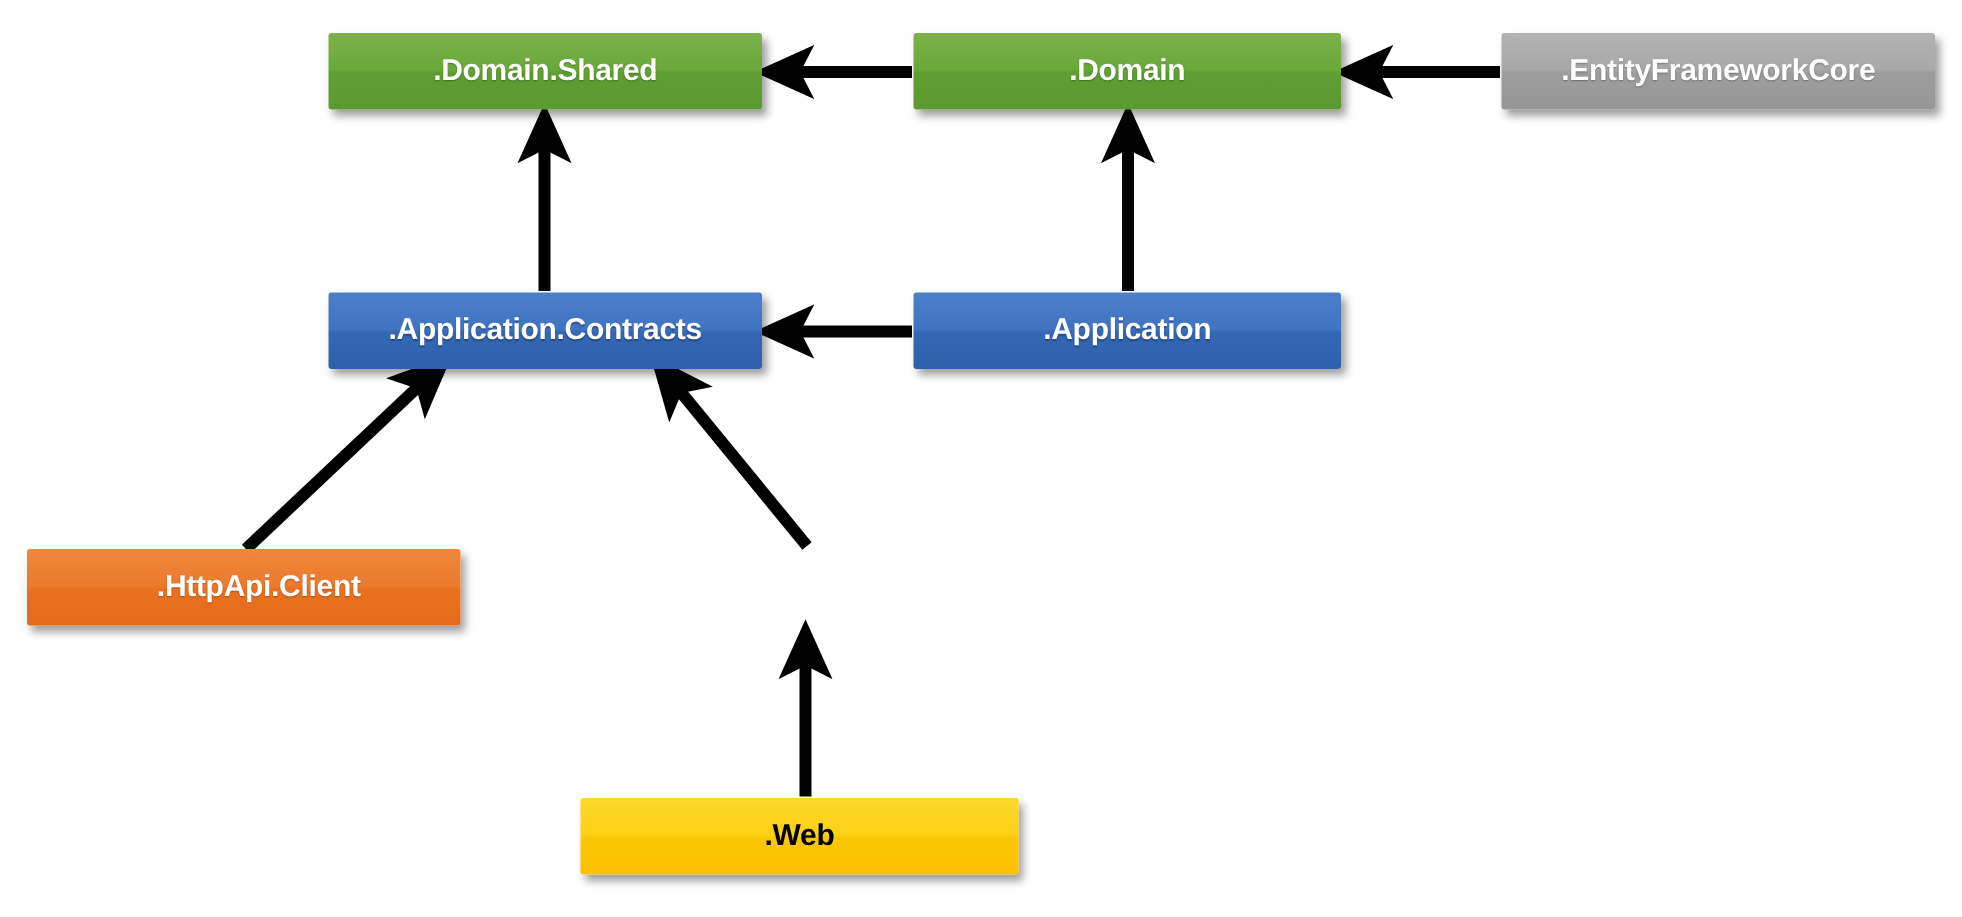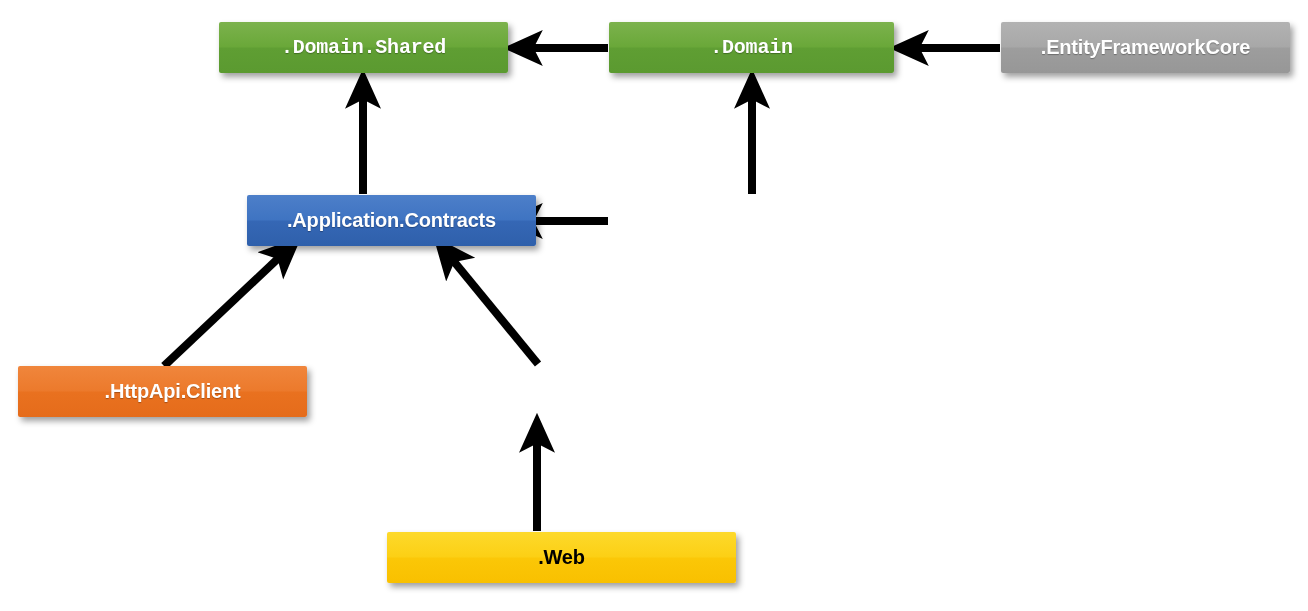--- a/index.html
+++ b/index.html
@@ -38,25 +38,23 @@
     box-shadow: 3px 4px 6px rgba(0,0,0,0.38);
     font-size: 20px;
     font-weight: bold;
     letter-spacing: -0.2px;
     color: #ffffff;
     text-shadow: 0 1px 1px rgba(0,0,0,0.30);
     z-index: 3;
   }
   .node-green {
     background: linear-gradient(to bottom, #7cb24d 0%, #6aa839 48%, #5f9e33 52%, #5b9a30 100%);
-    font-family: Liberation Mono, monospace;
   }
   .node-blue {
     background: linear-gradient(to bottom, #4d7fc9 0%, #3f74c2 48%, #3567b5 52%, #2f60ab 100%);
-    margin-left: 28px;
   }
   .node-gray {
     background: linear-gradient(to bottom, #b2b2b2 0%, #a8a8a8 48%, #9d9d9d 52%, #979797 100%);
   }
   .node-orange {
     background: linear-gradient(to bottom, #f0863c 0%, #ec7a2c 48%, #e9711f 52%, #e56c1b 100%);
     padding-left: 20px;
   }
   .node-gold {
     background: linear-gradient(to bottom, #fdd92b 0%, #fcd015 48%, #fbc707 52%, #f9c000 100%);
@@ -107,23 +105,26 @@
   </div>
 
   <div class="node node-green" style="left:609px; top:22px; width:285px;">
     <span>.Domain</span>
   </div>
 
   <div class="node node-blue" style="left:219px; top:195px; width:289px;">
     <span>.Application.Contracts</span>
   </div>
 
+  <div class="node node-blue" style="left:609px; top:195px; width:285px;">
+    <span>.Application</span>
+  </div>
 
   <div class="node node-orange" style="left:18px; top:366px; width:289px;">
     <span>.HttpApi.Client</span>
   </div>
 
 
-  <div class="node node-gold" style="left:387px; top:532px; width:349px;">
+  <div class="node node-gold" style="left:387px; top:532px; width:292px;">
     <span>.Web</span>
   </div>
 
 </div>
 
 </body></html>

